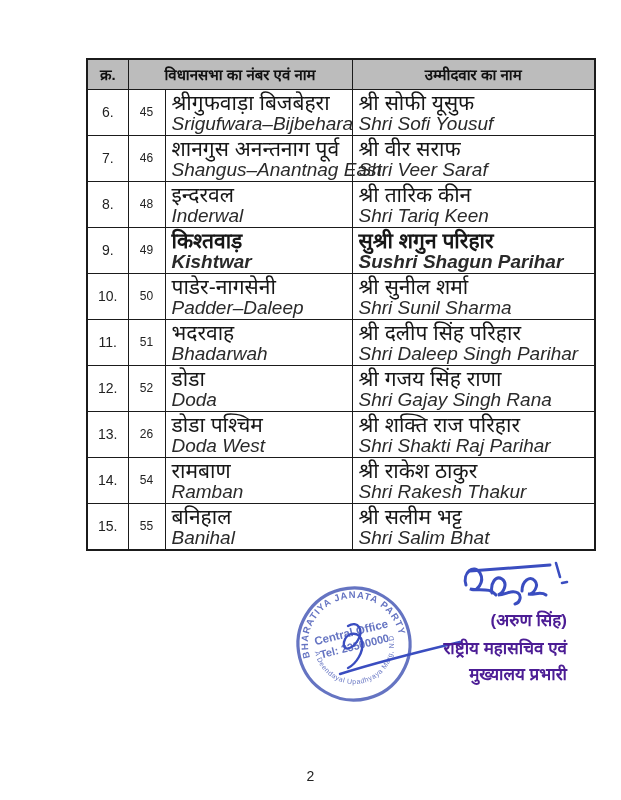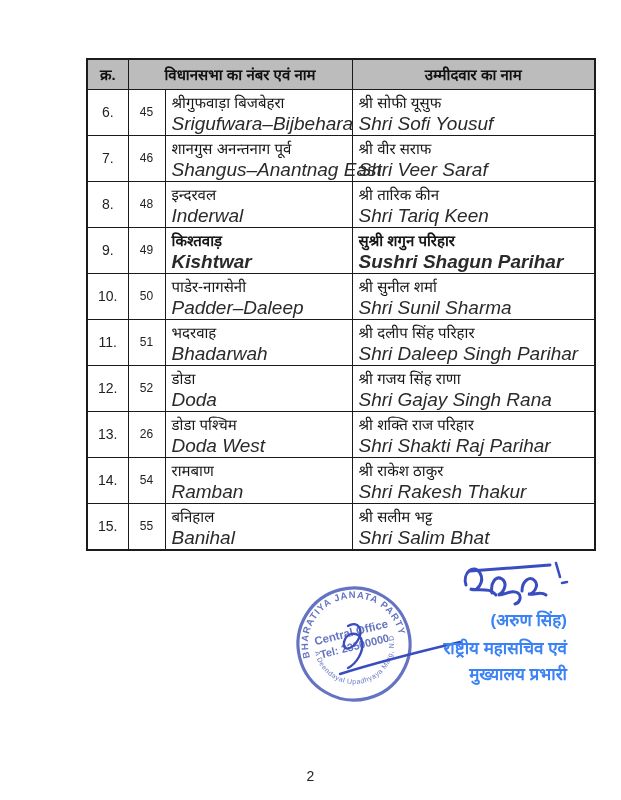--- a/index.html
+++ b/index.html
@@ -17,29 +17,29 @@
     border:1.6px solid #1b1b1b; vertical-align:middle;
   }
   table.cand { border:2px solid #1b1b1b; }
   table.cand th {
     background:#bcbcbc; height:30px; font-size:15px; font-weight:bold;
     color:#111; text-align:center; padding:2px 2px;
   }
   table.cand td { height:45px; padding:2px 6px; }
   td.c-serial { text-align:center; font-size:14px; color:#222; }
   td.c-number { text-align:center; font-size:12px; color:#222; }
-  .hi { font-size:15px; color:#161616; line-height:22px; white-space:nowrap; }
+  .hi { font-size:21px; color:#161616; line-height:22px; white-space:nowrap; }
   .en { font-size:19px; color:#2a2a2a; line-height:19px; white-space:nowrap;font-style:italic; }
   tr.bold-row .hi, tr.bold-row .en { font-weight:bold; }
   .col-serial { width:41px; } .col-number { width:37px; }
   .col-const { width:187px; } .col-cand { width:243px; }
 
   .sig-block {
     position:absolute; right:54px; top:608px; text-align:right;
-    font-size:17px; font-weight:bold; color:#3b82f6; line-height:26px;
+    font-size:17px; font-weight:bold; color:#4c1d95; line-height:26px;
     white-space:nowrap;
   }
   .sig-block .name { margin-bottom:2px; }
 
   .signature-svg { position:absolute; left:452px; top:555px; }
   .stamp-svg { position:absolute; left:288px; top:578px; }
 
   .page-number {
     position:absolute; left:0; width:621px; top:768px; text-align:center;
     font-size:14px; color:#222;

